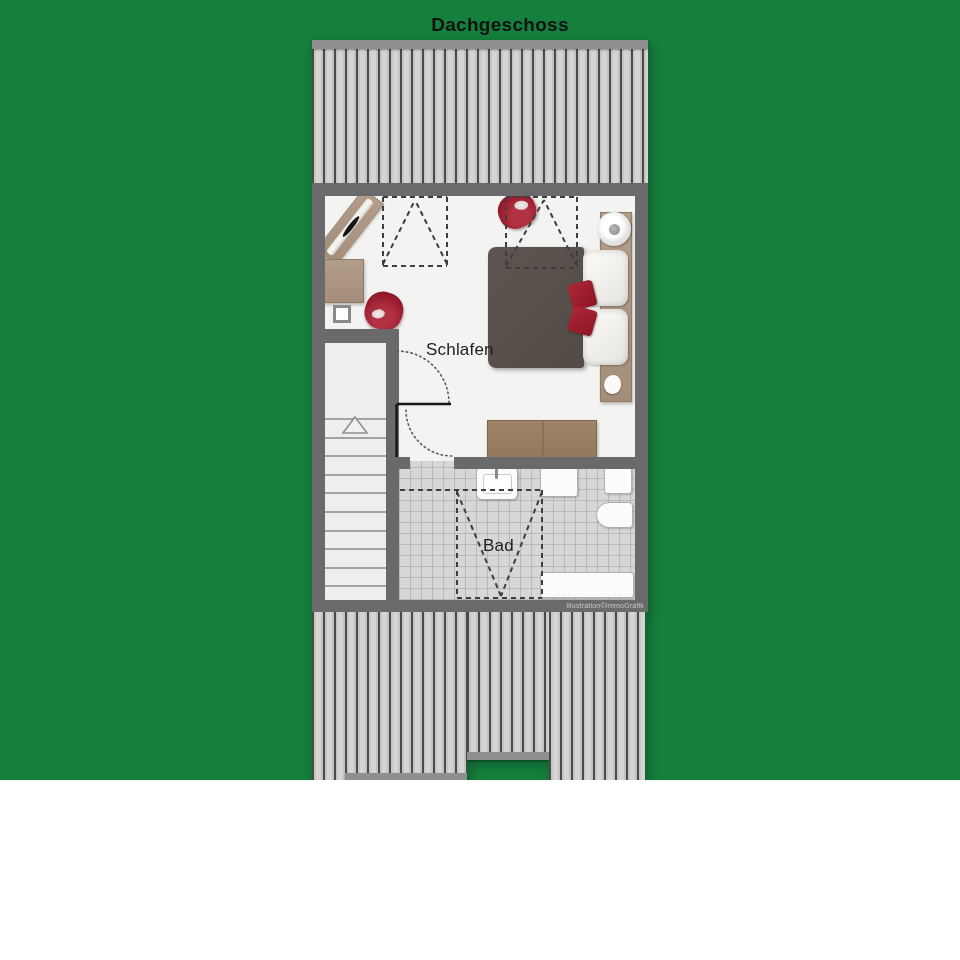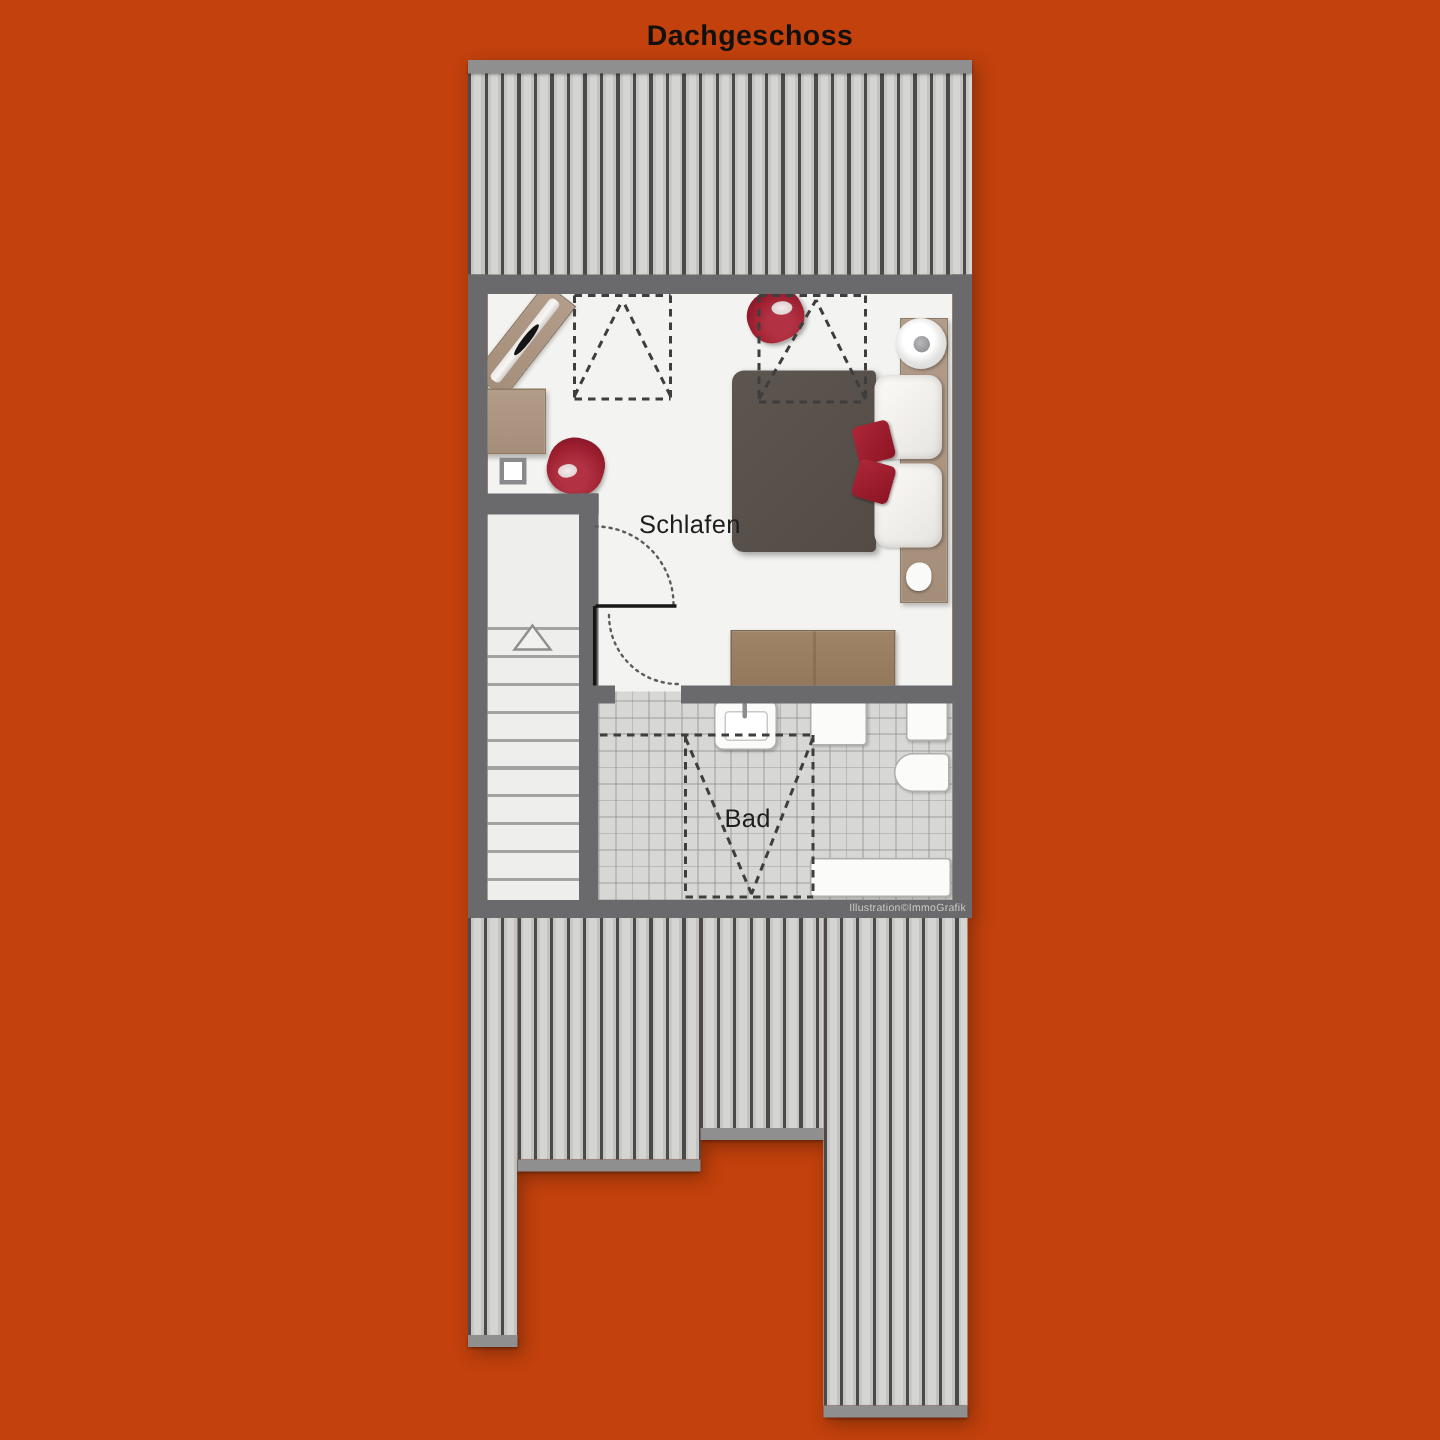--- a/index.html
+++ b/index.html
@@ -1,16 +1,16 @@
 <!DOCTYPE html>
 <html><head>
 <meta charset="utf-8">
 <style>
   html,body{margin:0;padding:0;background:#ffffff;font-family:"Liberation Sans",sans-serif;}
-  #stage{position:relative;width:960px;height:960px;background:#c2410c;overflow:hidden;}
+  #stage{position:relative;width:960px;height:780px;background:#15803d;overflow:hidden;}
   #plan{position:absolute;left:312px;top:40px;width:336px;height:905px;
         filter:drop-shadow(3px 4px 6px rgba(0,0,0,.30));}
   .abs{position:absolute;}
   .roof{background:repeating-linear-gradient(90deg,#4a4a4a 0 2px,#c6c6c4 2px 4px,#d4d4d2 4px 9px,#c2c2c0 9px 11px);}
   .roofbar{background:#8f8f8f;box-shadow:0 1px 2px rgba(0,0,0,.35);}
   .wall{background:#6a6a6c;}
   .floor{background:#f3f3f1;}
   .tiles{background-color:#d7d7d5;
     background-image:repeating-linear-gradient(0deg,rgba(140,140,138,.38) 0 1px,transparent 1px 11px),
                      repeating-linear-gradient(90deg,rgba(140,140,138,.38) 0 1px,transparent 1px 11px);}

